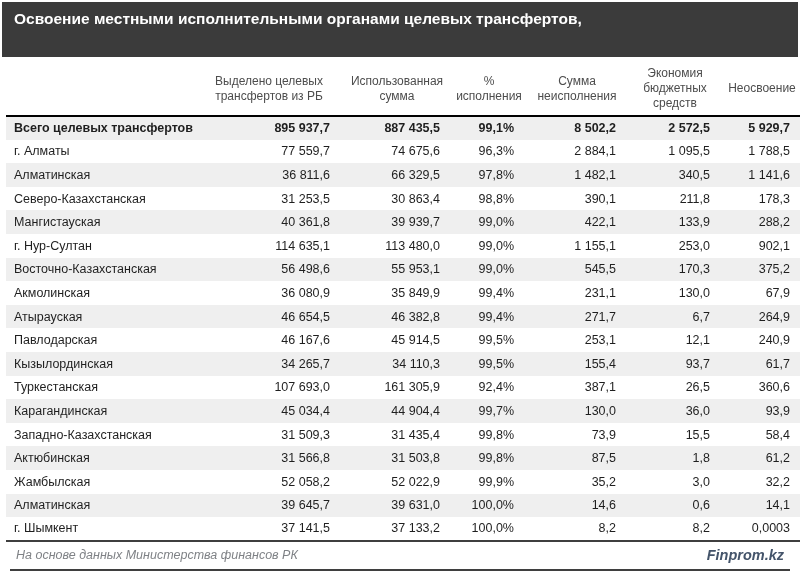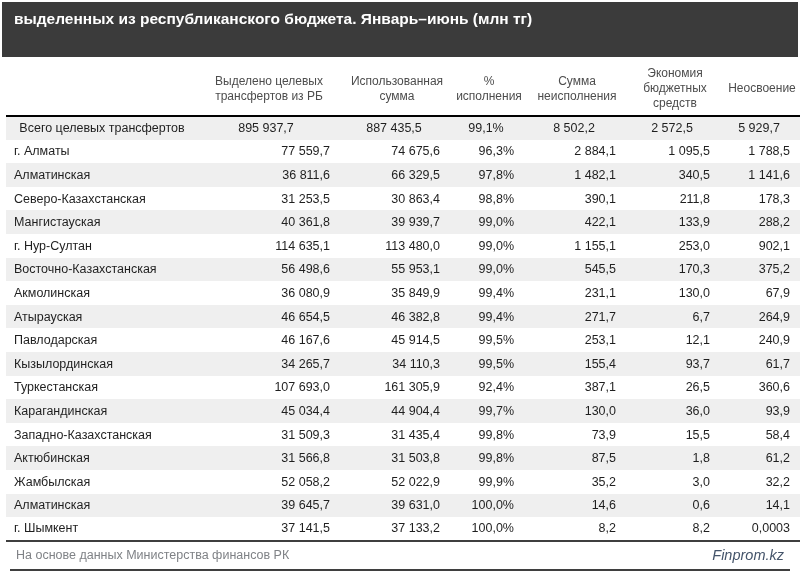--- a/index.html
+++ b/index.html
@@ -39,43 +39,43 @@
     border-bottom: 2px solid #000000;
   }
   tbody td {
     font-size: 12.5px; color: #1f1f1f;
     height: 23.6px; padding: 1px 6px; white-space: nowrap;
     overflow: hidden;
   }
   tbody td.region { text-align: left; padding-left: 8px; }
   tbody td.num { text-align: right; padding-right: 12px; }
   tbody tr:nth-child(odd) { background: #efefef; }
-  tbody tr.total-row td { font-weight: normal; text-align: center; }
+  tbody tr.total-row td { font-weight: bold; }
   tbody { border-bottom: 2px solid #3f3f3f; }
   
   .footer {
     margin: 0 4px; height: 29px;
     display: flex; align-items: center; justify-content: space-between;
     border-bottom: 2px solid #3f3f3f;
     padding: 0 6px;
   }
   .source-note {
-    color: #7f8286; font-size: 12.5px;
+    font-style: italic; color: #7f8286; font-size: 12.5px;
   }
   .brand {
-    font-style: italic; font-weight: normal; color: #44546a; font-size: 14.5px;
+    font-style: italic; font-weight: bold; color: #44546a; font-size: 14.5px;
   }
 </style>
 </head>
 <body>
 
 <div class="page">
 
   <div class="title-bar">
-    <div>выделенных из республиканского бюджета. Январь–июнь (млн тг)</div>
+    <div>Освоение местными исполнительными органами целевых трансфертов,</div>
   </div>
 
   <div class="table-wrap">
     <table class="data-table">
       <colgroup>
         <col class="c-region">
         <col class="c-allocated">
         <col class="c-used">
         <col class="c-pct">
         <col class="c-unexec">

